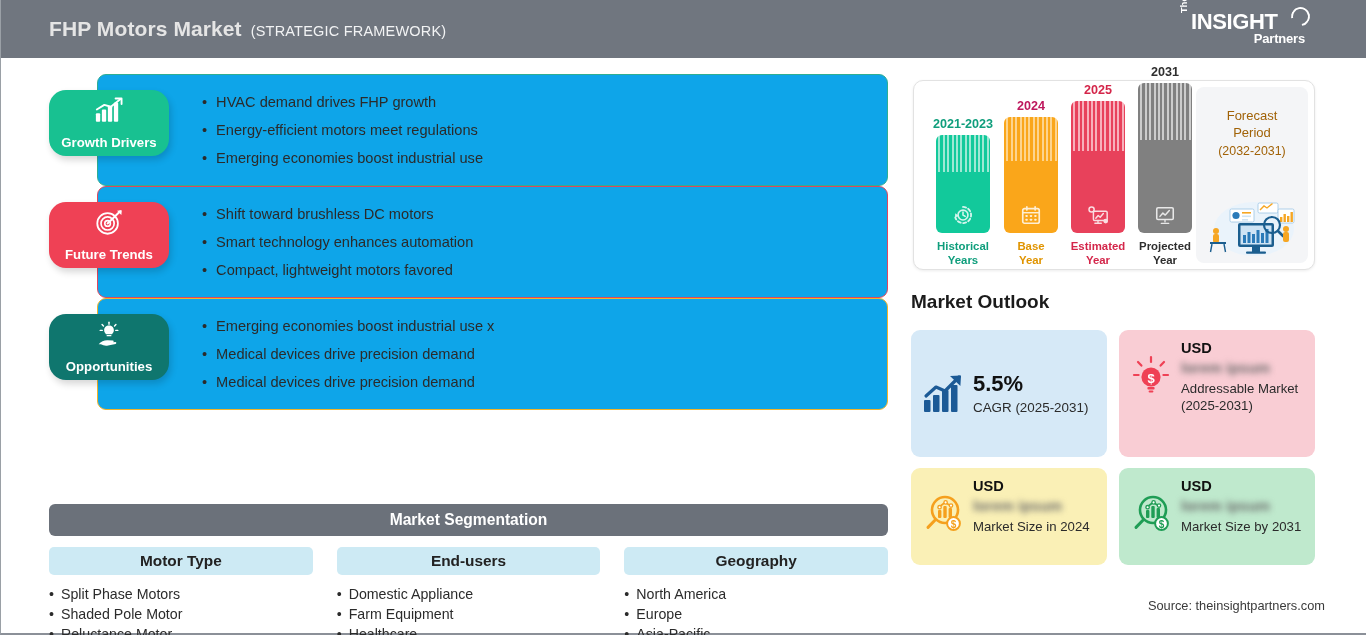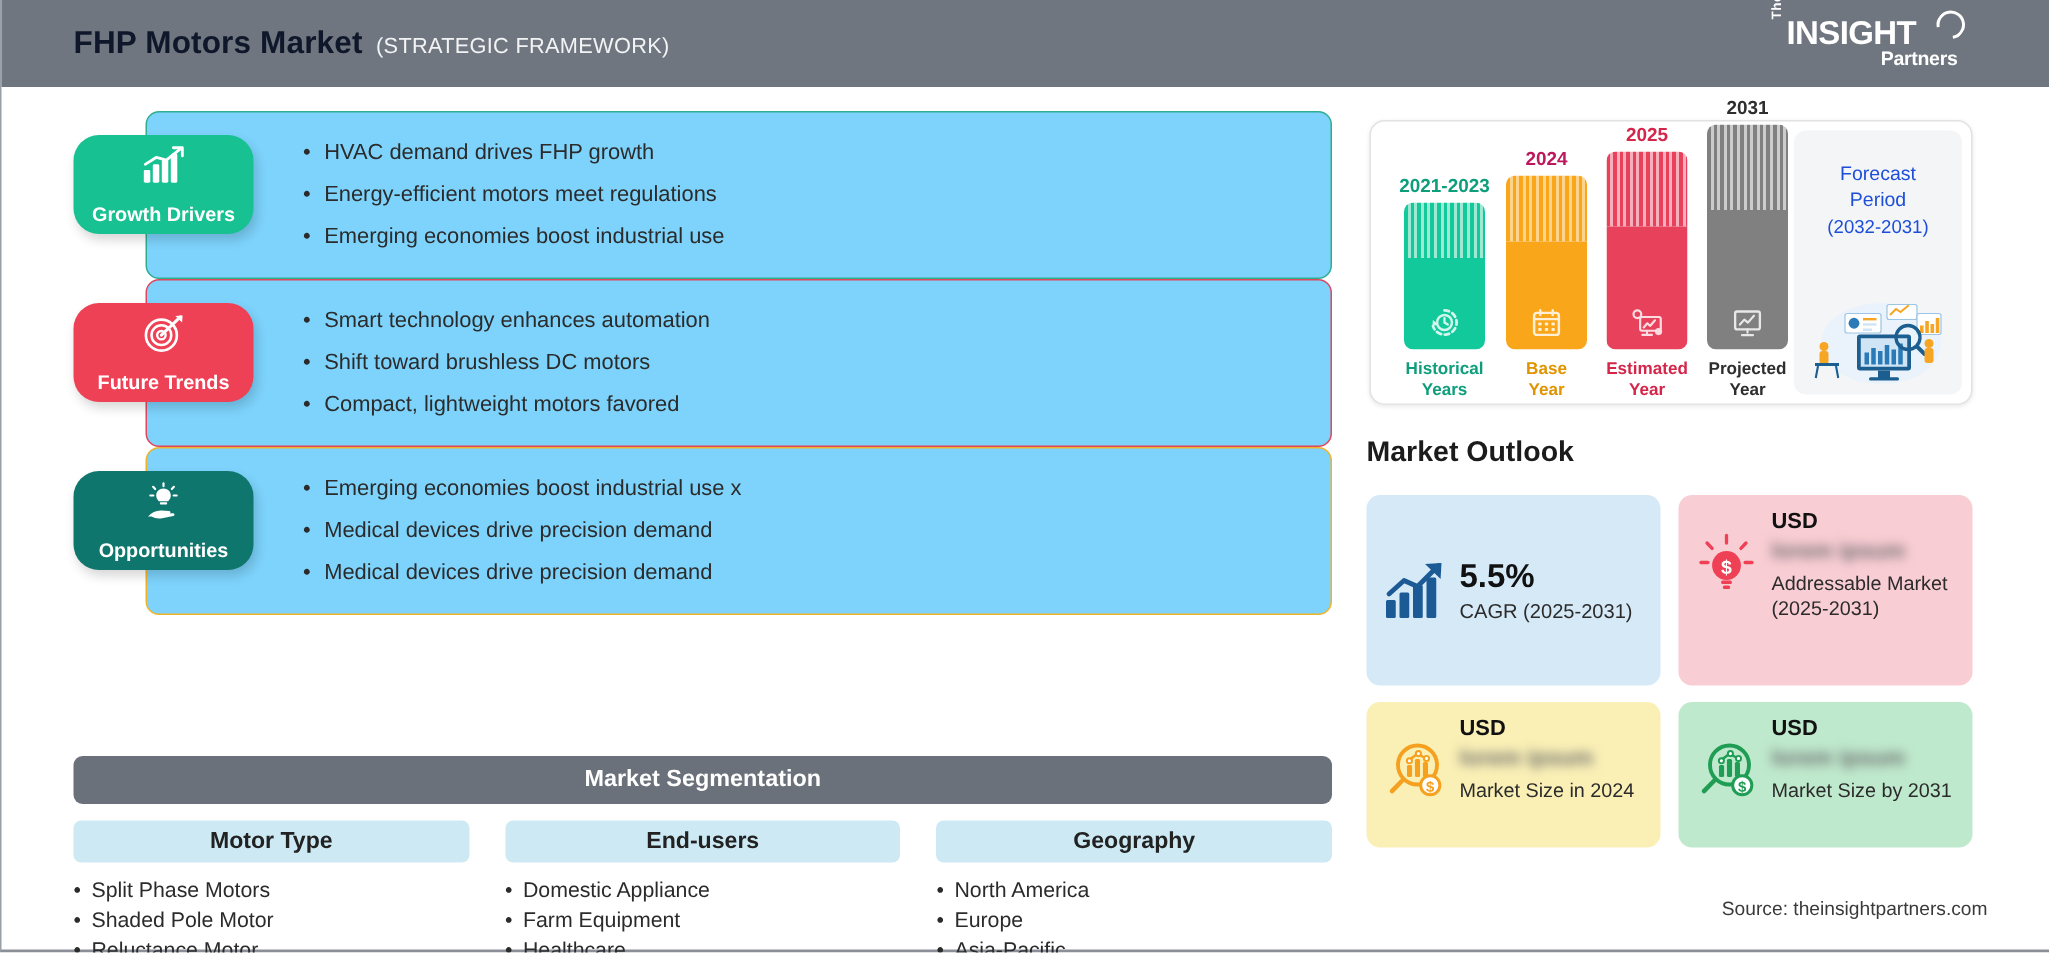--- a/index.html
+++ b/index.html
@@ -22,21 +22,21 @@
     position: absolute; left: 0; top: 0;
     width: 1366px; height: 58px;
     background: #70767f;
     display: flex; align-items: center;
   }
   .header-title-wrap {
     display: flex; align-items: baseline; gap: 9px;
     margin-left: 48px;
   }
   .header-title {
-    font-size: 21px; font-weight: bold; color: #0f172a;
+    font-size: 21px; font-weight: bold; color: #e5e5e5;
     letter-spacing: .1px;
   }
   .header-sub {
     font-size: 14.5px; color: #f2f3f4; letter-spacing: .2px;
   }
   .logo {
     position: absolute; right: 56px; top: 7px;
     width: 132px; height: 44px;
     color: #ffffff;
   }
@@ -65,21 +65,21 @@
   
   .left-col { position: absolute; left: 0; top: 58px; width: 900px; }
 
   .panel-row { position: relative; height: 98px; margin-top: 14px; }
   .panel-row.r1 { margin-top: 16px; }
 
   .panel-box {
     position: absolute; left: 96px; top: 0;
     width: 791px; height: 112px;
     border: 1.3px solid #cfcfcf; border-radius: 9px;
-    background: #7dd3fc;
+    background: #0ea5e9;
     display: flex; flex-direction: column; justify-content: center;
     padding-left: 104px;
   }
   .panel-box.green  { border-color: #2fae92; }
   .panel-box.red    { border-color: #e0475f; }
   .panel-box.orange { border-color: #f0b429; }
 
   .bullet-line {
     font-size: 14.6px; color: #2b2b2b; line-height: 28px;
     white-space: nowrap;
@@ -176,21 +176,21 @@
     width: 24px; height: 22px; opacity: .82;
   }
 
   .forecast-panel {
     position: absolute; right: 6px; top: 6px;
     width: 112px; height: 176px;
     background: #f4f5f7; border-radius: 8px;
     padding-top: 20px;
   }
   .forecast-t1, .forecast-t2 {
-    text-align: center; font-size: 13px; color: #1d4ed8; line-height: 17px;
+    text-align: center; font-size: 13px; color: #a16207; line-height: 17px;
   }
   .forecast-t2 { font-size: 12.4px; margin-top: 2px; }
   .forecast-illus { position: absolute; left: 6px; bottom: 6px; width: 100px; height: 62px; }
 
   .outlook-title {
     position: absolute; left: 2px; top: 233px;
     font-size: 19px; font-weight: bold; color: #1b1b1b;
   }
 
   .cards { position: absolute; left: 2px; top: 272px; width: 412px; }
@@ -256,22 +256,22 @@
           <rect x="21.2" y="5.5" width="4.6" height="20.5" fill="#fff" rx="1"></rect>
           <path d="M3 13 L11 8 L18 10 L28 2" stroke="#fff" stroke-width="2" fill="none" stroke-linecap="round" stroke-linejoin="round"></path>
           <path d="M23 1.2 L29.4 1.2 L29.4 7" stroke="#fff" stroke-width="2" fill="none" stroke-linecap="round" stroke-linejoin="round"></path>
         </svg>
         <span class="badge-label">Growth Drivers</span>
       </div>
     </div>
 
     <div class="panel-row">
       <div class="panel-box red">
+        <div class="bullet-line">Shift toward brushless DC motors</div>
         <div class="bullet-line">Smart technology enhances automation</div>
-        <div class="bullet-line">Shift toward brushless DC motors</div>
         <div class="bullet-line">Compact, lightweight motors favored</div>
       </div>
       <div class="badge red">
         <svg class="badge-icon" viewBox="0 0 32 28">
           <circle cx="14.5" cy="15" r="11" fill="none" stroke="#fff" stroke-width="1.9"></circle>
           <circle cx="14.5" cy="15" r="7" fill="none" stroke="#fff" stroke-width="1.8"></circle>
           <circle cx="14.5" cy="15" r="3" fill="none" stroke="#fff" stroke-width="1.7"></circle>
           <path d="M14.5 15 L28 2" stroke="#fff" stroke-width="2.1" stroke-linecap="round"></path>
           <path d="M24.5 1.4 L29.6 1 L29.2 6" fill="#fff"></path>
         </svg>

